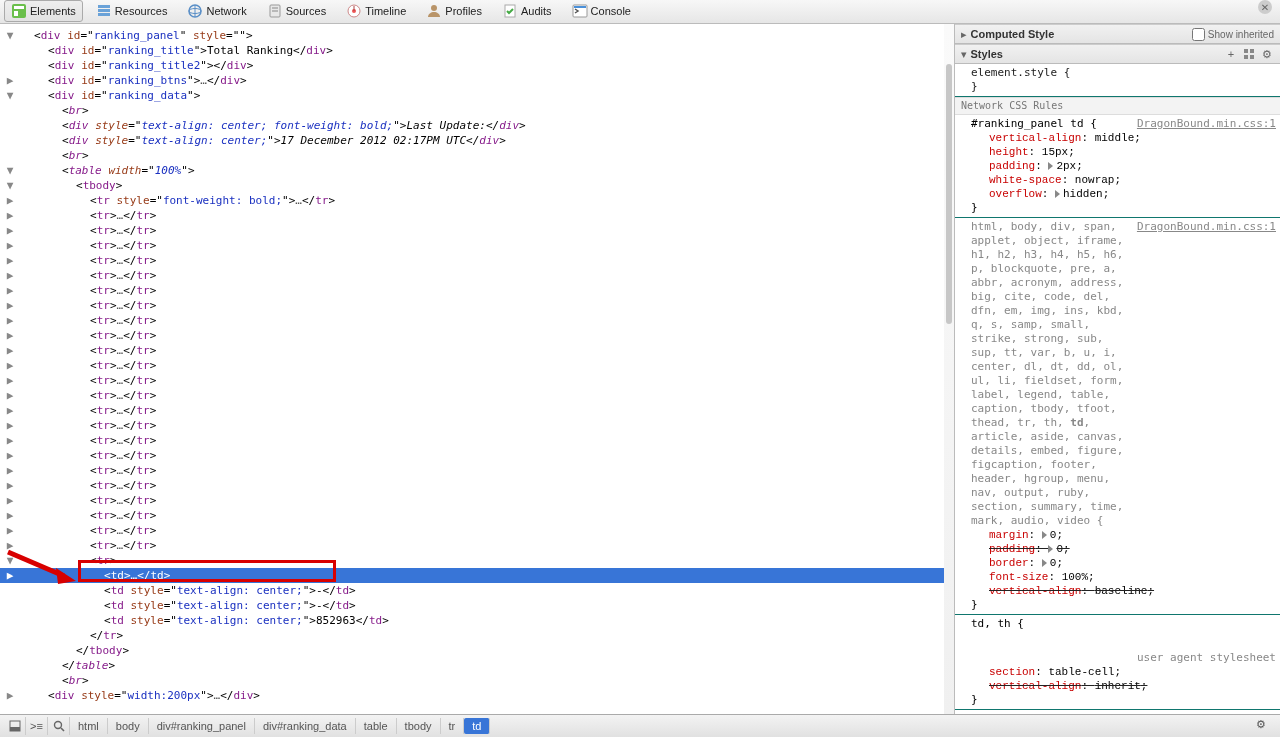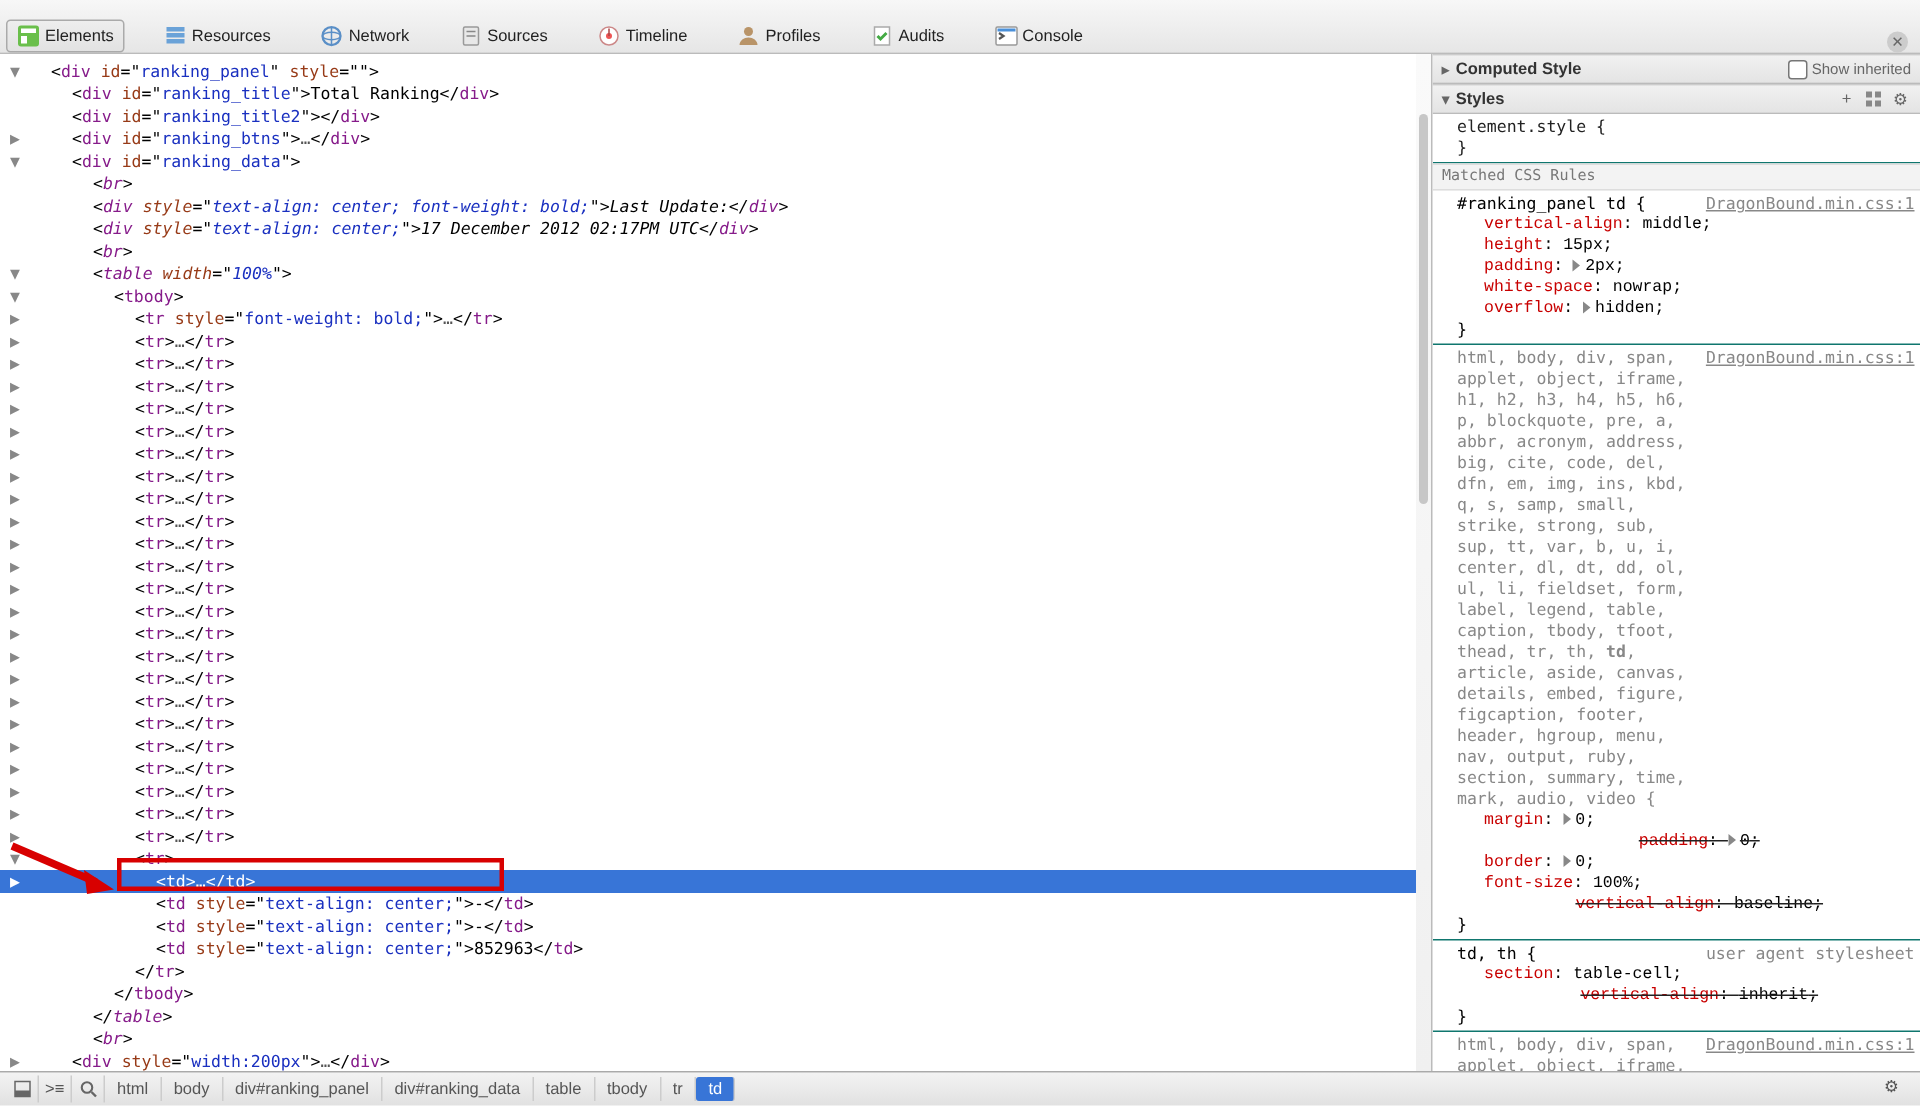--- a/index.html
+++ b/index.html
@@ -1,20 +1,20 @@
 <!DOCTYPE html>
 <html><head>
 <meta charset="utf-8">
 <style>
   * { margin: 0; padding: 0; box-sizing: border-box; }
   body { font-family: "Lucida Grande", "Segoe UI", Tahoma, sans-serif; font-size: 11px; color: #222; background: #fff; overflow: hidden; }
   .wrap { width: 1280px; height: 737px; display: flex; flex-direction: column; position: relative; }
 
   
-  .toolbar { height: 36px; background: linear-gradient(#f7f7f7,#e6e6e6); border-bottom: 1px solid #bbb; display: flex; align-items: flex-end; padding: 0 4px; gap: 19px; }
+  .toolbar { height: 24px; background: linear-gradient(#f7f7f7,#e6e6e6); border-bottom: 1px solid #bbb; display: flex; align-items: flex-start; padding: 0 4px; gap: 6px; }
   .toolbar .tbtn { display: flex; align-items: center; gap: 3px; padding: 2px 6px; border: 1px solid transparent; border-radius: 3px; cursor: pointer; font-size: 11px; color: #222; }
   .toolbar .tbtn.active { background: linear-gradient(#eee,#e2e2e2); border-color: #aaa; }
   .toolbar .tbtn .ic { width: 16px; height: 16px; display: inline-flex; align-items: center; justify-content: center; }
   .toolbar .spacer { flex: 1; }
   .close-x { width: 14px; height: 14px; border-radius: 7px; background:#ccc; color:#666; display:flex; align-items:center; justify-content:center; font-size:10px; cursor:pointer; margin-right:4px;}
 
   
   .main { flex: 1; display: flex; min-height: 0; }
   .left { flex: 1; border-right: 1px solid #bbb; position: relative; display:flex; flex-direction:column; min-width:0;}
   .domtree { flex:1; overflow:auto; font-family: Consolas, Menlo, Monaco, monospace; font-size: 11px; line-height: 15px; padding: 4px 0 4px 4px; white-space: nowrap; position:relative;}
@@ -42,24 +42,24 @@
   .pane-h { background: linear-gradient(#f1f1f1,#e4e4e4); border-top:1px solid #ccc; border-bottom:1px solid #bbb; height:20px; display:flex; align-items:center; padding:0 6px; font-size:11px; color:#333; }
   .pane-h .ar{ margin-right:4px; color:#666;}
   .pane-h .sp{flex:1;}
   .pane-h .chk{display:flex;align-items:center;gap:3px;color:#666;font-size:10px;}
   .pane-h .icb{width:14px;height:14px;display:inline-flex;align-items:center;justify-content:center;color:#666;cursor:pointer;margin-left:4px;}
   .styles-body{overflow:auto; font-family: Consolas, Menlo, Monaco, monospace; font-size:11px; line-height:14px; flex:1;}
   .rule{padding:2px 4px 2px 16px; border-bottom:1px solid #0f766e;}
   .rule .sel-line{display:flex;}
   .rule .sel-line .selector{flex:1; color:#000;}
   .rule .origin{color:#888; text-decoration:underline; cursor:pointer; margin-left:6px;}
-  .rule .origin.plain{text-decoration:none;}
+  .rule .origin.plain{text-decoration:none;margin-top:34px;}
   .prop{padding-left:18px;font-family:Liberation Mono, monospace;}
   .p-name{color:#c80000;} .p-val{color:#000;} .p-punc{color:#000;}
-  .ovr{ text-decoration: line-through; text-align: center; }
+  .ovr{ text-decoration: line-through; }
   .sep-h{background:#f3f3f3;border-top:1px solid #ddd;border-bottom:1px solid #ddd;font-size:10px;color:#777;padding:1px 6px;}
   .disclosure{display:inline-block;width:0;height:0;border-style:solid;border-width:4px 0 4px 5px;border-color:transparent transparent transparent #888;margin-right:3px;vertical-align:middle;}
 
   
   .crumbs { height:23px; background: linear-gradient(#f3f3f3,#e1e1e1); border-top:1px solid #aaa; display:flex; align-items:center; padding:0 4px; font-size:11px; color:#555;}
   .crumbs .cb{ padding:2px 8px; border-right:1px solid #ccc; cursor:pointer;}
   .crumbs .cb.active{ background:#3875d7; color:#fff; border-radius:2px;}
   .crumbs .iconbtn{width:22px;height:18px;display:flex;align-items:center;justify-content:center;border-right:1px solid #ccc;cursor:pointer;color:#555;}
   .crumbs .flex{flex:1;}
   .gear{width:16px;height:16px;cursor:pointer;color:#555;margin:0 4px;}
@@ -361,21 +361,21 @@
               <rect x="7" y="7" width="4" height="4" fill="#888"></rect>
             </svg>
           </span>
         <span class="icb">⚙</span>
       </div>
       <div class="styles-body" id="stylesbody">
           <div class="rule">
             <div>element.style {</div>
             <div>}</div>
           </div>
-          <div class="sep-h">Matched CSS Rules</div>
+          <div class="sep-h">Network CSS Rules</div>
           <div class="rule">
             <div class="sel-line">
               <span class="selector">#ranking_panel td {</span>
               <span class="origin ">DragonBound.min.css:1</span>
             </div>
             <div class="prop "><span class="p-name">vertical-align</span><span class="p-punc">: </span><span class="p-val">middle</span><span class="p-punc">;</span></div>
             <div class="prop "><span class="p-name">height</span><span class="p-punc">: </span><span class="p-val">15px</span><span class="p-punc">;</span></div>
             <div class="prop "><span class="p-name">padding</span><span class="p-punc">: </span><span class="disclosure"></span><span class="p-val">2px</span><span class="p-punc">;</span></div>
             <div class="prop "><span class="p-name">white-space</span><span class="p-punc">: </span><span class="p-val">nowrap</span><span class="p-punc">;</span></div>
             <div class="prop "><span class="p-name">overflow</span><span class="p-punc">: </span><span class="disclosure"></span><span class="p-val">hidden</span><span class="p-punc">;</span></div>

